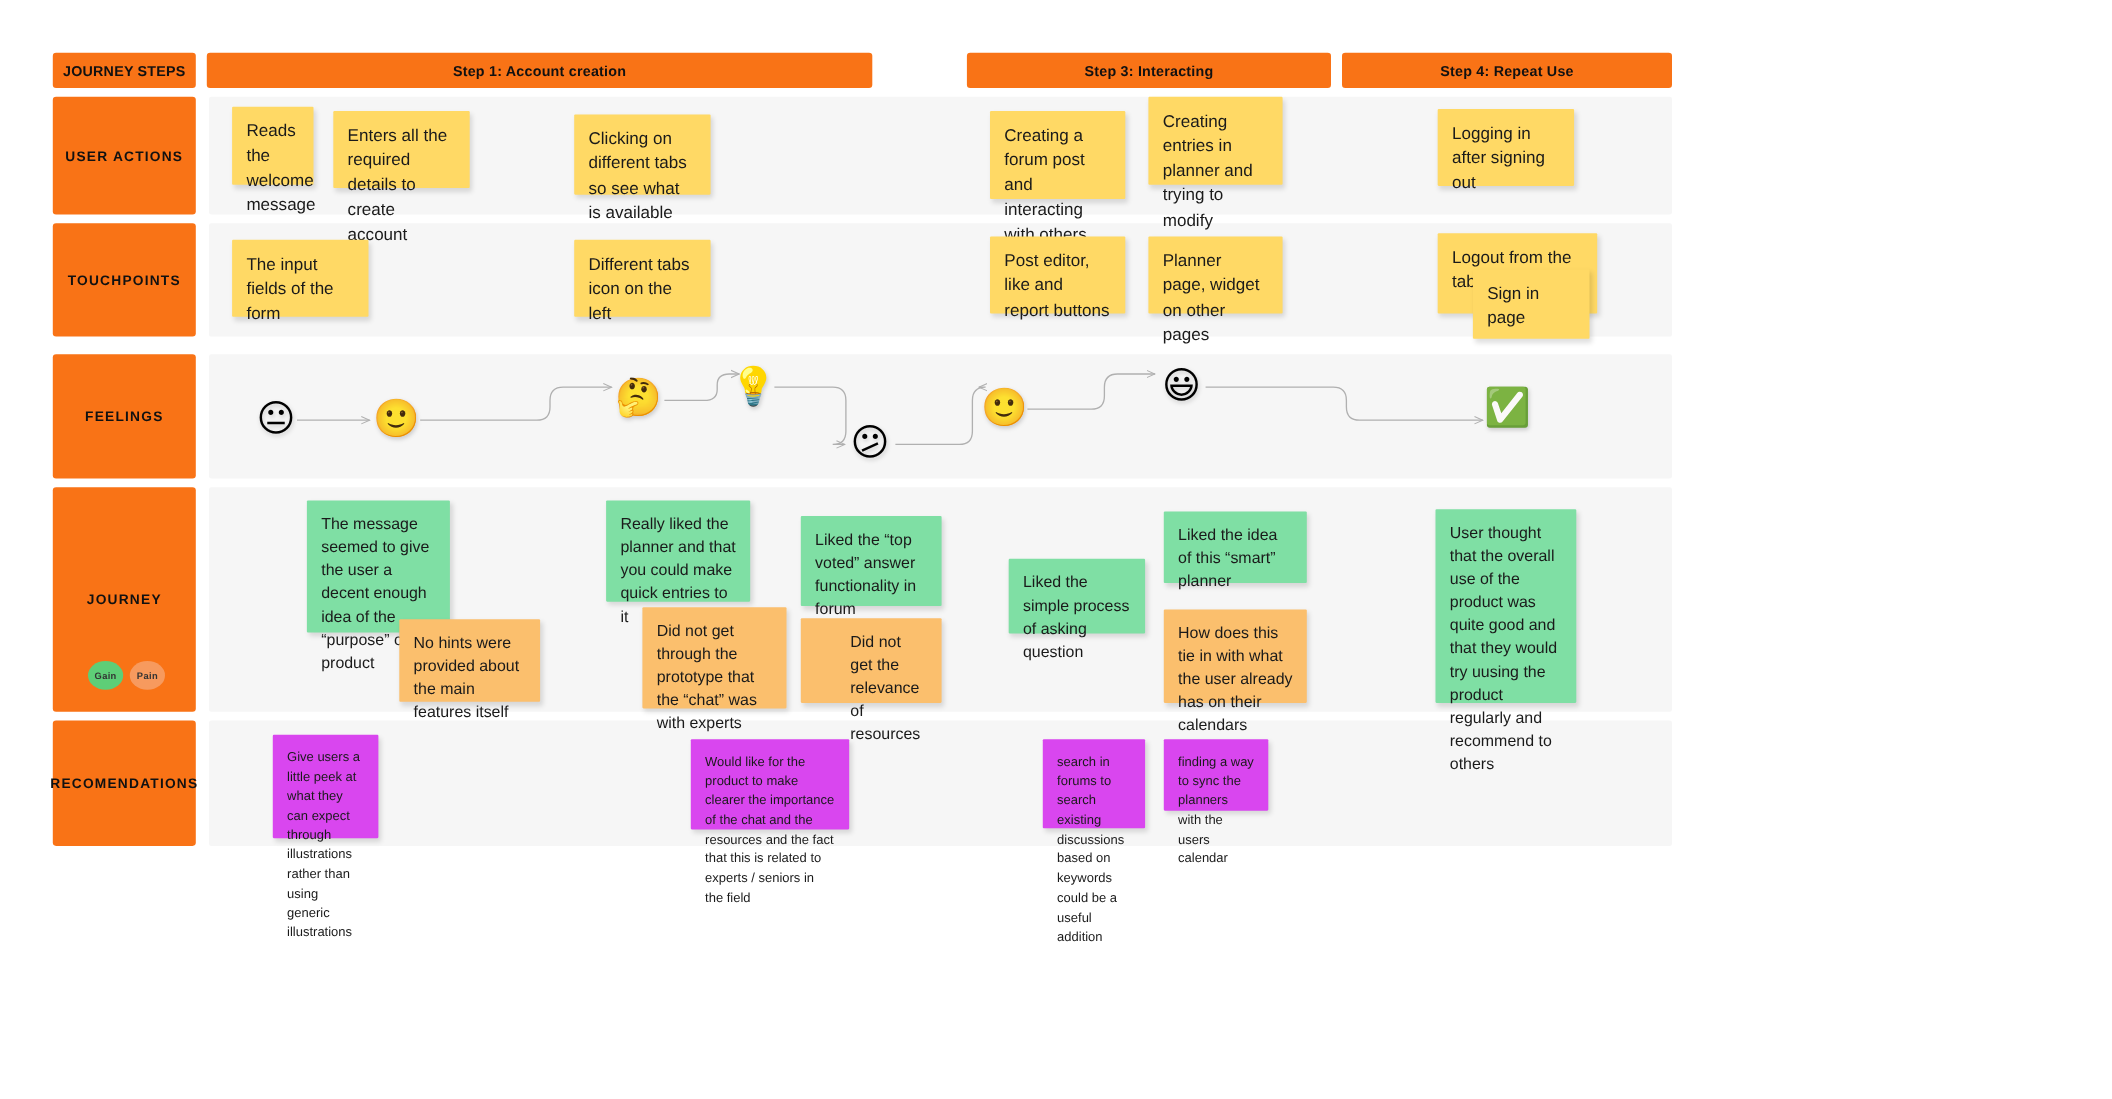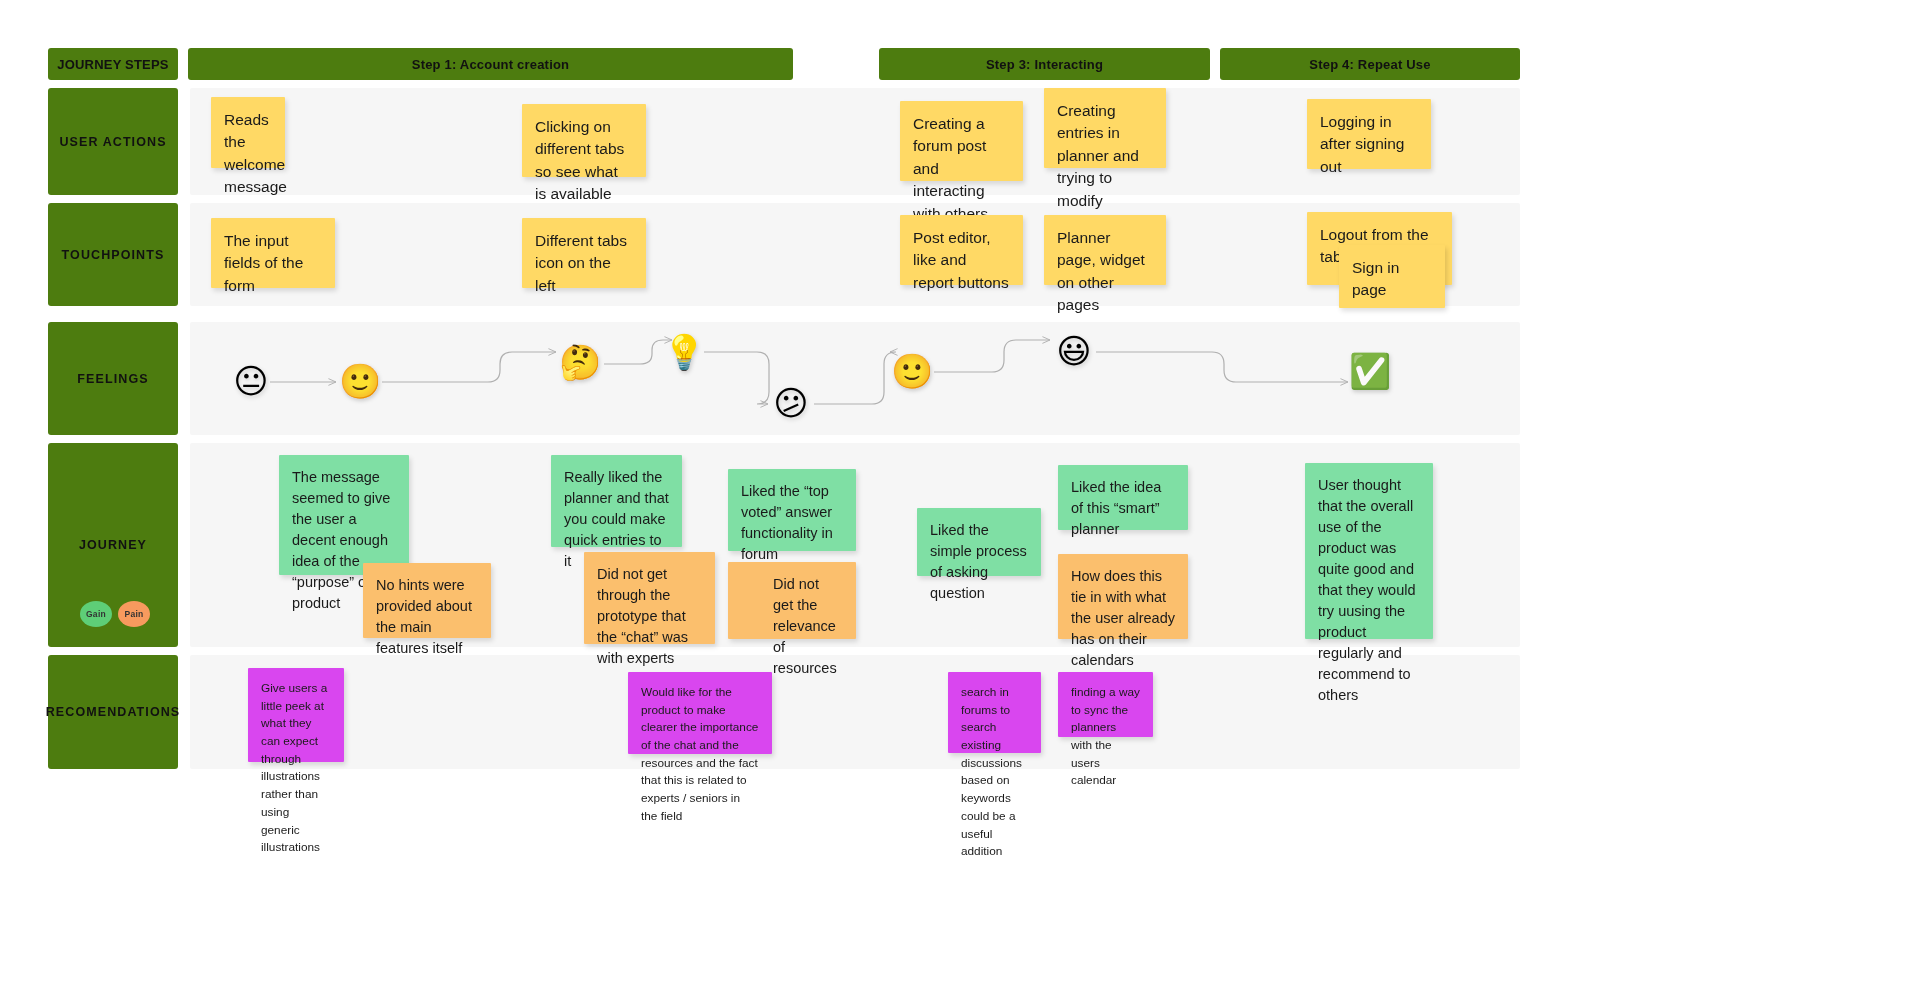--- a/index.html
+++ b/index.html
@@ -5,21 +5,21 @@
   html,body{margin:0;padding:0;}
   body{
     width:1920px;height:999px;background:#ffffff;
     font-family:"Liberation Sans","DejaVu Sans",sans-serif;
     overflow:hidden;
   }
   .board{position:relative;width:1920px;height:999px;}
 
   
   .chip{
-    position:absolute;background:#4d7c0f;border-radius:3px;
+    position:absolute;background:#f97316;border-radius:3px;
     display:flex;align-items:center;justify-content:center;
     color:#111;text-align:center;
   }
   .chip.header{font-size:13px;font-weight:700;letter-spacing:.2px;}
   .chip.rowlabel{font-size:12.5px;font-weight:700;letter-spacing:1.1px;flex-direction:column;}
 
   
   .rowbg{position:absolute;background:#f6f6f6;border-radius:2px;}
 
   
@@ -83,20 +83,21 @@
 
   <div class="chip rowlabel" style="left:48px;top:655px;width:130px;height:114px;">RECOMENDATIONS</div>
 
   <div class="rowbg" style="left:190px;top:88px;width:1330px;height:107px;"></div>
   <div class="rowbg" style="left:190px;top:203px;width:1330px;height:103px;"></div>
   <div class="rowbg" style="left:190px;top:322px;width:1330px;height:113px;"></div>
   <div class="rowbg" style="left:190px;top:443px;width:1330px;height:204px;"></div>
   <div class="rowbg" style="left:190px;top:655px;width:1330px;height:114px;"></div>
 
   <div class="note yellow fs16" style="left:211px;top:97px;width:74px;height:71px;">Reads the welcome message</div>
+  <div class="note yellow fs16" style="left:303px;top:101px;width:124px;height:70px;">Enters all the required details to create account</div>
   <div class="note yellow fs16" style="left:522px;top:104px;width:124px;height:73px;">Clicking on different tabs so see what is available</div>
   <div class="note yellow fs16" style="left:900px;top:101px;width:123px;height:80px;">Creating a forum post and interacting with others such as like and reporting</div>
   <div class="note yellow fs16" style="left:1044px;top:88px;width:122px;height:80px;">Creating entries in planner and trying to modify existing ones</div>
   <div class="note yellow fs16" style="left:1307px;top:99px;width:124px;height:70px;">Logging in after signing out</div>
 
   <div class="note yellow fs16" style="left:211px;top:218px;width:124px;height:70px;">The input fields of the form</div>
   <div class="note yellow fs16" style="left:522px;top:218px;width:124px;height:70px;">Different tabs icon on the left</div>
   <div class="note yellow fs16" style="left:900px;top:215px;width:123px;height:70px;">Post editor, like and report buttons</div>
   <div class="note yellow fs16" style="left:1044px;top:215px;width:122px;height:70px;">Planner page, widget on other pages</div>
   <div class="note yellow fs16" style="left:1307px;top:212px;width:145px;height:73px;">Logout from the tab</div>

